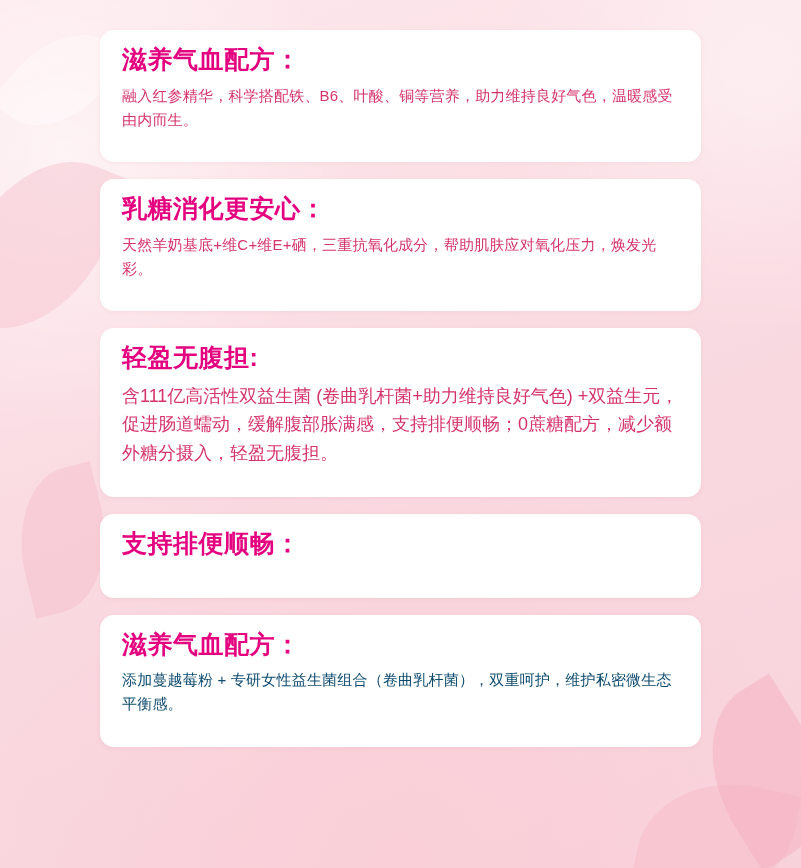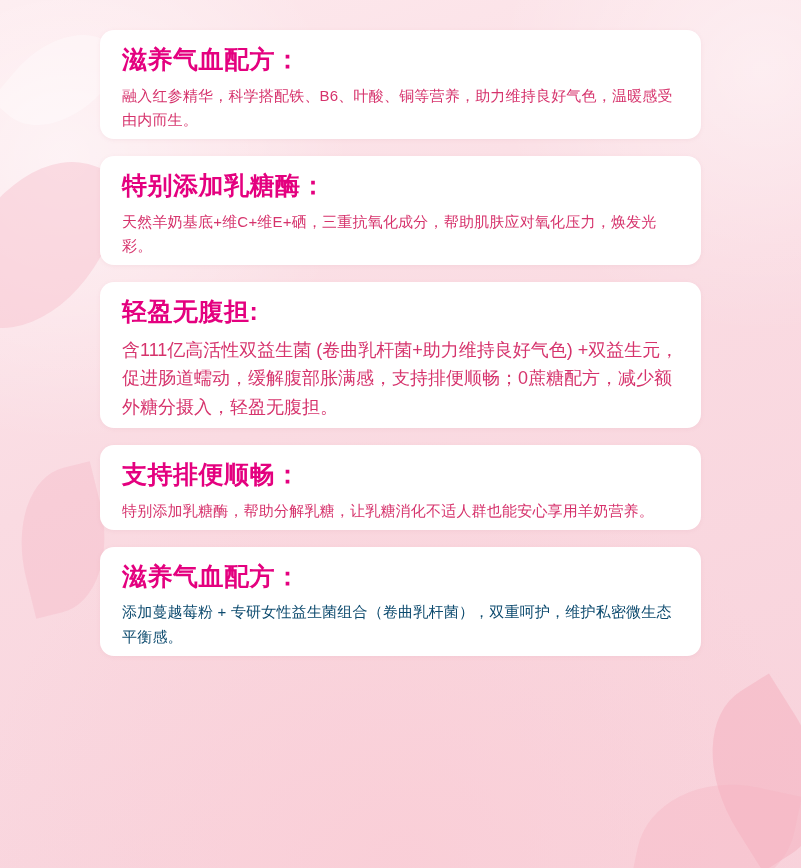--- a/index.html
+++ b/index.html
@@ -39,21 +39,21 @@
     position: relative;
     width: 801px;
     height: 868px;
     box-sizing: border-box;
     padding: 30px 100px 0 100px;
   }
   .card {
     background: #ffffff;
     border-radius: 14px;
     box-shadow: 0 1px 4px rgba(200,120,140,0.10);
-    padding: 16px 22px 7px 22px;
+    padding: 16px 22px 30px 22px;
     margin-bottom: 17px;
     box-sizing: border-box;
   }
   .card-title {
     color: #e4007f;
     font-weight: bold;
     font-size: 25px;
     letter-spacing: 0.5px;
     margin: 0 0 10px 0;
     line-height: 1.1;
@@ -87,32 +87,31 @@
 </div>
 
 <div class="page">
 
   <div class="card">
     <h2 class="card-title">滋养气血配方：</h2>
     <p class="card-body">融入红参精华，科学搭配铁、B6、叶酸、铜等营养，助力维持良好气色，温暖感受由内而生。</p>
   </div>
 
   <div class="card">
-    <h2 class="card-title">特别添加乳糖酶：</h2>
+    <h2 class="card-title">乳糖消化更安心：</h2>
     <p class="card-body">天然羊奶基底+维C+维E+硒，三重抗氧化成分，帮助肌肤应对氧化压力，焕发光彩。</p>
   </div>
 
   <div class="card">
     <h2 class="card-title">轻盈无腹担:</h2>
     <p class="card-body dense">含111亿高活性双益生菌 (卷曲乳杆菌+助力维持良好气色) +双益生元，促进肠道蠕动，缓解腹部胀满感，支持排便顺畅；0蔗糖配方，减少额外糖分摄入，轻盈无腹担。</p>
   </div>
 
   <div class="card">
     <h2 class="card-title">支持排便顺畅：</h2>
-    <p class="card-body">特别添加乳糖酶，帮助分解乳糖，让乳糖消化不适人群也能安心享用羊奶营养。</p>
   </div>
 
   <div class="card">
     <h2 class="card-title">滋养气血配方：</h2>
     <p class="card-body light">添加蔓越莓粉 + 专研女性益生菌组合（卷曲乳杆菌），双重呵护，维护私密微生态平衡感。</p>
   </div>
 
 </div>
 
 </body></html>

